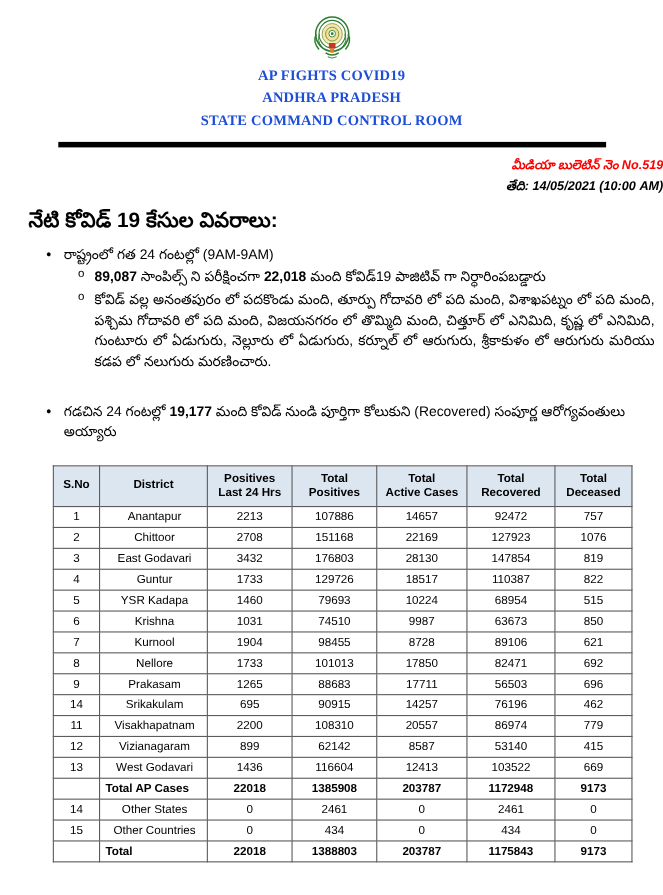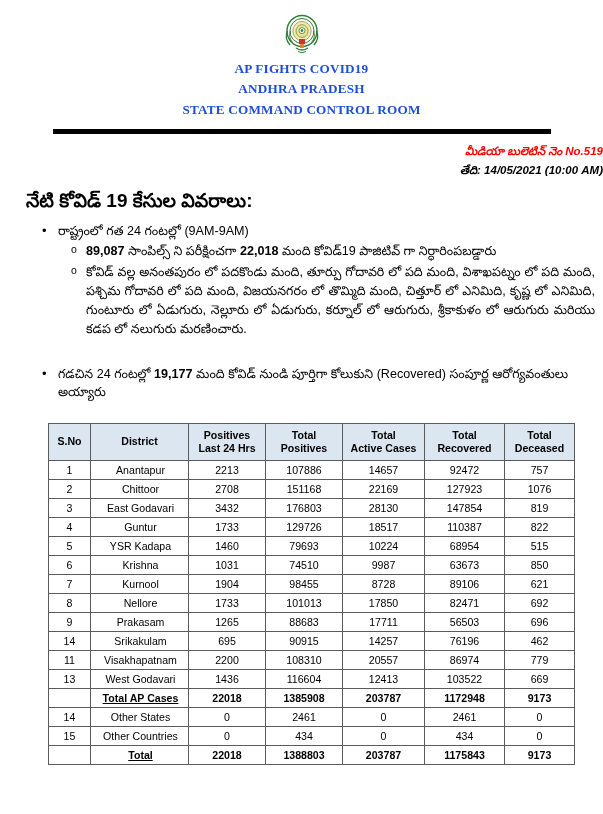--- a/index.html
+++ b/index.html
@@ -149,21 +149,21 @@
     text-align: center;
     line-height: 1.25;
     height: 37px;
     vertical-align: middle;
     font-size: 10.6px;
   }
   table.data td.sno { text-align: center; width: 42px; }
   table.data td.dist { text-align: center; padding-left: 5px; width: 98px; }
   table.data td.num { text-align: center; }
   table.data tr.total td { font-weight: bold; }
-  table.data tr.total td.dist { text-align: center; text-decoration: underline; }
+  table.data tr.total td.dist { text-align: left; }
   col.c-sno { width: 42px; }
   col.c-dist { width: 98px; }
   col.c-n { width: 77px; }
   col.c-n2 { width: 77px; }
   col.c-n3 { width: 82px; }
   col.c-n4 { width: 80px; }
   col.c-n5 { width: 70px; }
 </style>
 </head>
 <body>
@@ -339,20 +339,29 @@
         <tr>
           <td class="sno">11</td>
           <td class="dist">Visakhapatnam</td>
           <td class="num">2200</td>
           <td class="num">108310</td>
           <td class="num">20557</td>
           <td class="num">86974</td>
           <td class="num">779</td>
         </tr>
         <tr>
+          <td class="sno">12</td>
+          <td class="dist">Vizianagaram</td>
+          <td class="num">899</td>
+          <td class="num">62142</td>
+          <td class="num">8587</td>
+          <td class="num">53140</td>
+          <td class="num">415</td>
+        </tr>
+        <tr>
           <td class="sno">13</td>
           <td class="dist">West Godavari</td>
           <td class="num">1436</td>
           <td class="num">116604</td>
           <td class="num">12413</td>
           <td class="num">103522</td>
           <td class="num">669</td>
         </tr>
         <tr class="total">
           <td class="sno"></td>

